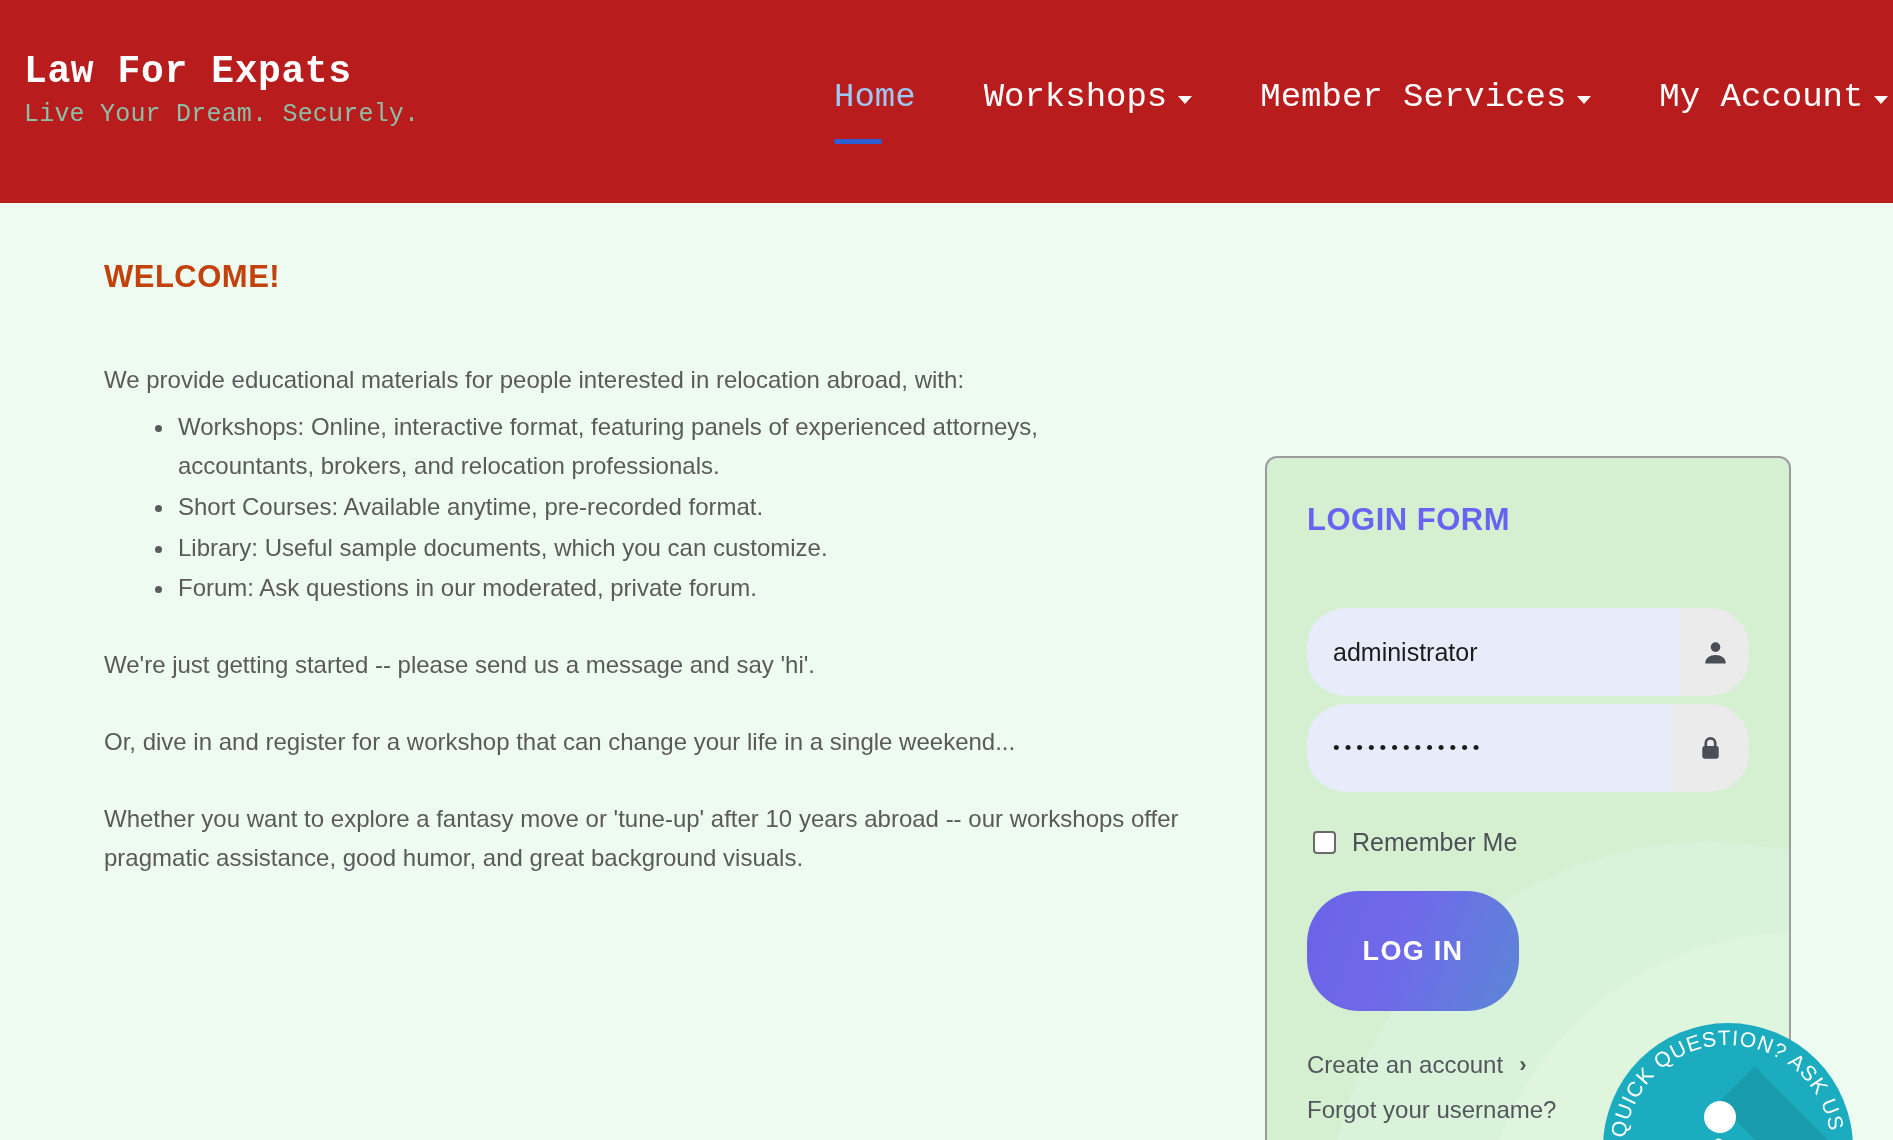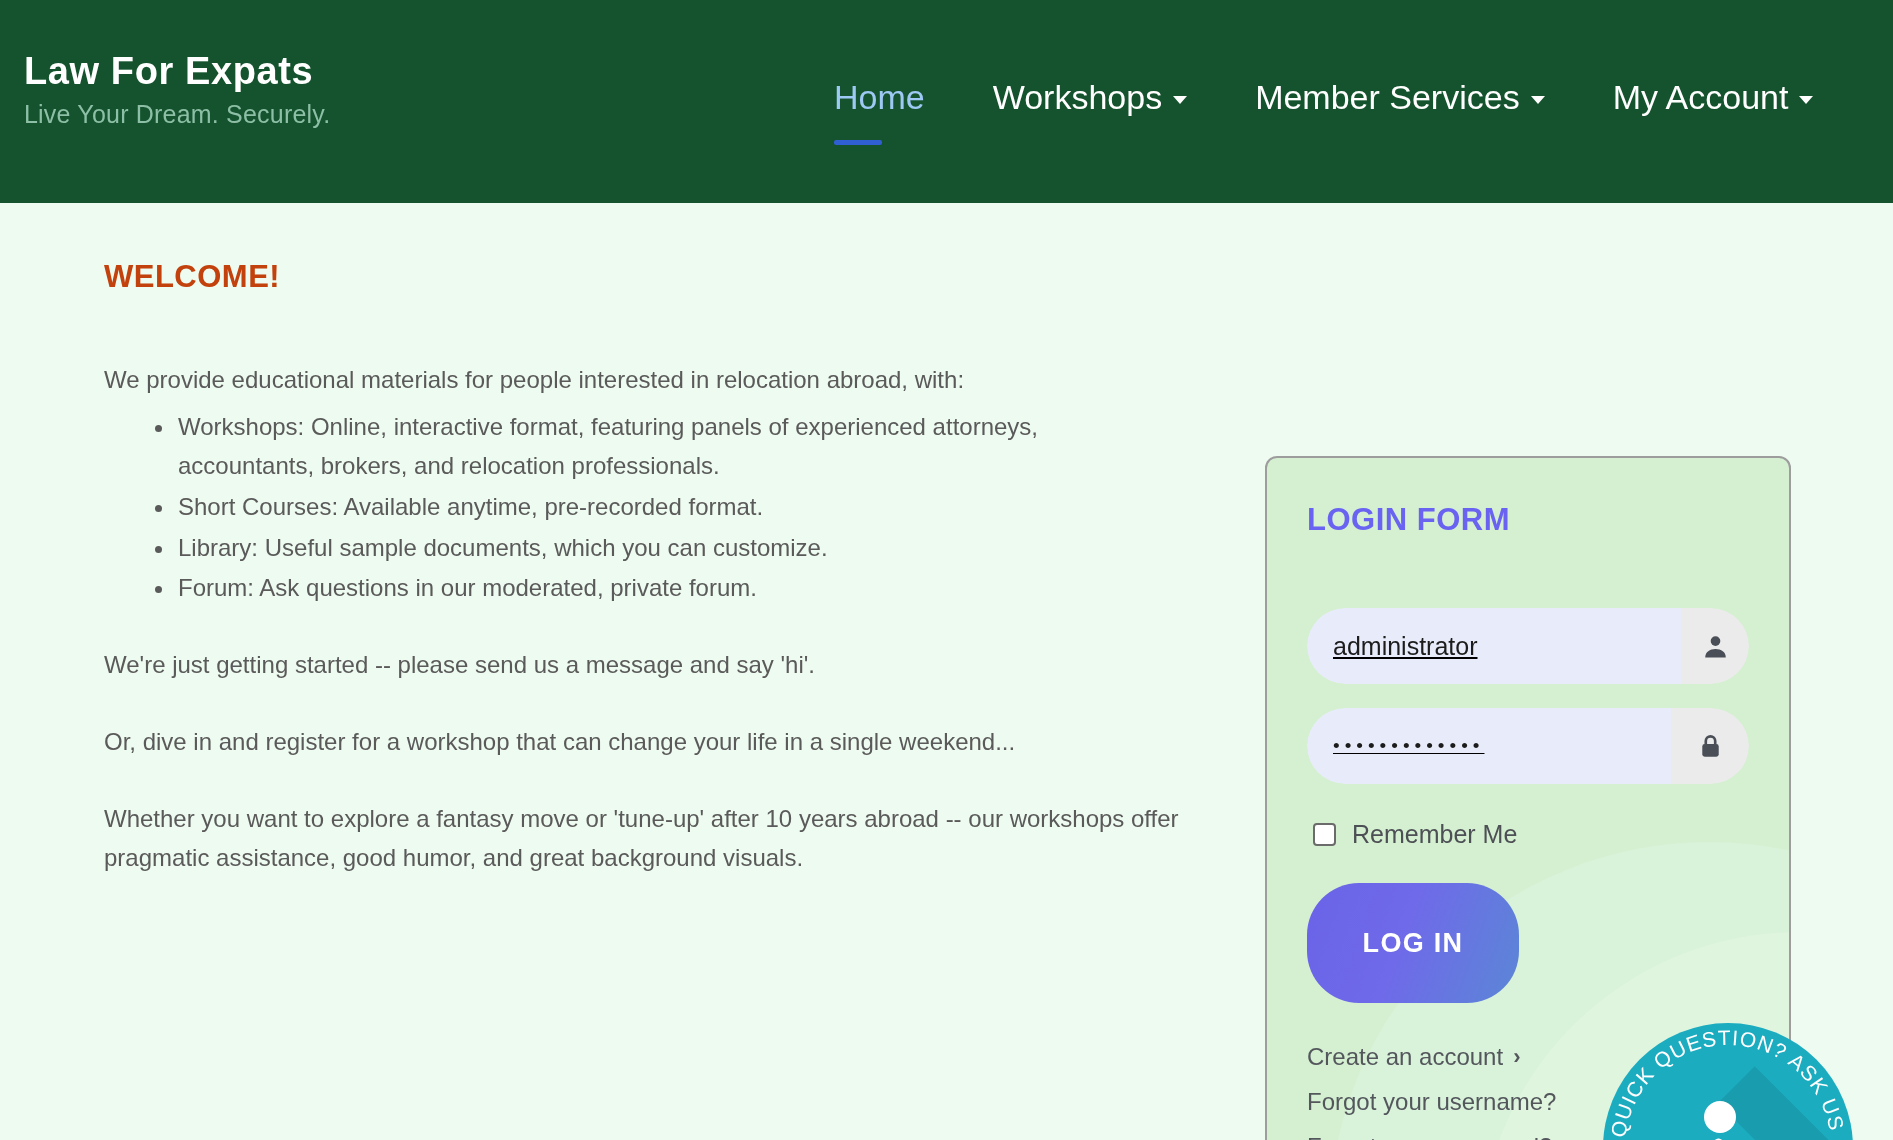--- a/index.html
+++ b/index.html
@@ -6,24 +6,25 @@
   html, body {
     width: 1893px; height: 1140px;
     font-family: "Liberation Sans", sans-serif;
     background: #eefbf0;
     overflow: hidden;
   }
 
   
   .site-header {
     height: 203px;
-    background: #14532d;
+    background: #b91c1c;
     display: flex;
     align-items: flex-start;
     position: relative;
+    font-family: Liberation Mono, monospace;
   }
   .brand { padding: 52px 0 0 24px; }
   .brand-title {
     color: #ffffff;
     font-size: 38px;
     font-weight: bold;
     letter-spacing: 0.6px;
     line-height: 1.05;
   }
   .brand-tagline {
@@ -156,25 +157,24 @@
     color: #6a63f2;
     font-size: 31px;
     font-weight: bold;
     letter-spacing: 0.5px;
     margin-bottom: 70px;
   }
 
   .input-group {
     display: flex;
     align-items: stretch;
-    height: 76px;
-    margin-bottom: 24px;
+    height: 88px;
+    margin-bottom: 8px;
     border-radius: 38px;
     overflow: hidden;
-    text-decoration: underline;
   }
   .input-field {
     flex: 1;
     background: #e8ecfa;
     border: none;
     outline: none;
     font-family: "Liberation Sans", sans-serif;
     font-size: 25px;
     color: #1c1c1c;
     padding: 0 26px;
@@ -234,21 +234,21 @@
   }
 
   .card-links { display: flex; flex-direction: column; gap: 17px; }
   .card-link {
     color: #53575c;
     font-size: 24px;
     text-decoration: none;
     cursor: pointer;
     display: flex;
     align-items: center;
-    gap: 10px;
+    gap: 16px;
     width: fit-content;
   }
   .chevron-right { font-size: 22px; font-weight: bold; }
 
   
   .askus-widget {
     position: absolute;
     left: 1603px;
     top: 820px;
     width: 250px;

